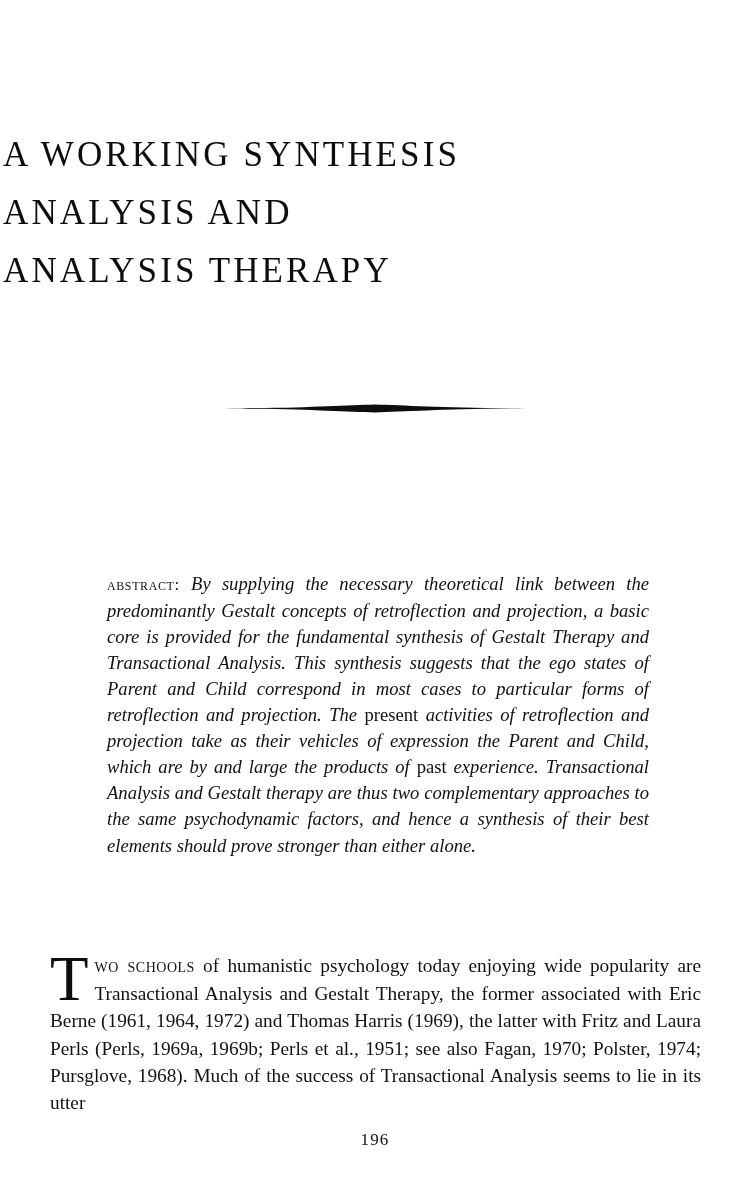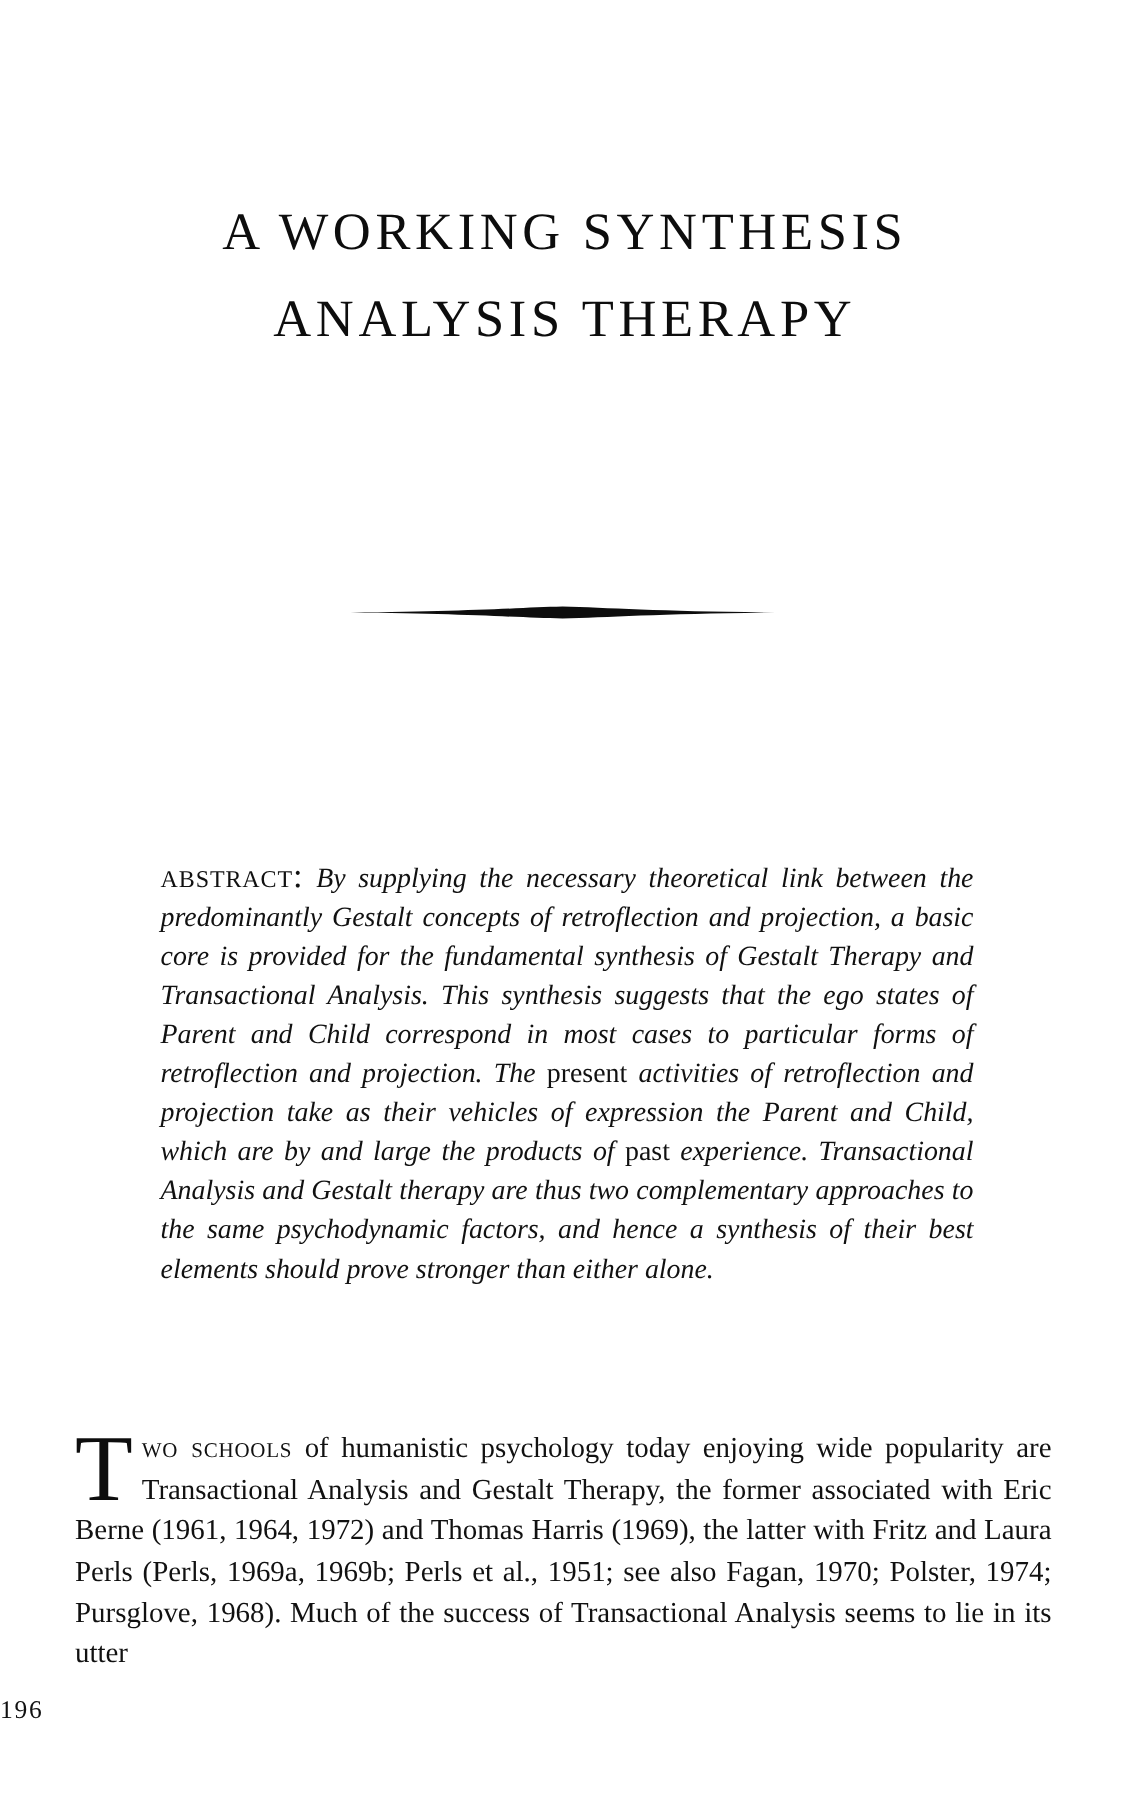--- a/index.html
+++ b/index.html
@@ -19,21 +19,21 @@
     font-family: "Liberation Serif", "DejaVu Serif", serif;
     overflow: hidden;
   }
 
   
   .title-block {
     position: absolute;
     left: 0;
     top: 126px;
     width: 750px;
-    text-align: center;
+    text-align: left;
   }
 
   .title-line {
     display: block;
     font-family: "Liberation Serif", "DejaVu Serif", serif;
     font-size: 35px;
     line-height: 58px;
     font-weight: 400;
     letter-spacing: 3.1px;
     text-indent: 3.1px;
@@ -70,21 +70,21 @@
     font-style: italic;
     color: #111111;
     hyphens: manual;
   }
 
   .abstract-label {
     font-style: normal;
     font-variant: small-caps;
     text-transform: lowercase;
     letter-spacing: 0.6px;
-    font-size: 23px;
+    font-size: 17px;
   }
   .abstract-label::first-letter {
     font-size: 19.4px;
     text-transform: uppercase;
   }
 
   .roman {
     font-style: normal;
   }
 
@@ -119,32 +119,34 @@
     letter-spacing: 0.5px;
     margin-top: 36px;
   }
 
   
   .folio {
     position: absolute;
     left: 0;
     top: 1130px;
     width: 750px;
+    text-align: center;
     font-size: 17px;
     letter-spacing: 1.2px;
     color: #111111;
   }
 </style>
 </head>
 <body>
 
 <div class="page">
 
   <div class="title-block">
     <span class="title-line">A WORKING SYNTHESIS</span>
+    <span class="title-line">ANALYSIS AND</span>
     <span class="title-line">ANALYSIS THERAPY</span>
   </div>
 
   <div class="ornament-wrap">
     <svg class="ornament-rule" width="302" height="14" viewBox="0 0 302 14">
       <path d="M0 7.4 C 80 7.0, 120 4.2, 151 3.4 C 182 4.2, 222 7.0, 302 7.4
                C 222 7.8, 182 10.6, 151 11.4 C 120 10.6, 80 7.8, 0 7.4 Z" fill="#0d0d0d"></path>
     </svg>
   </div>
 

